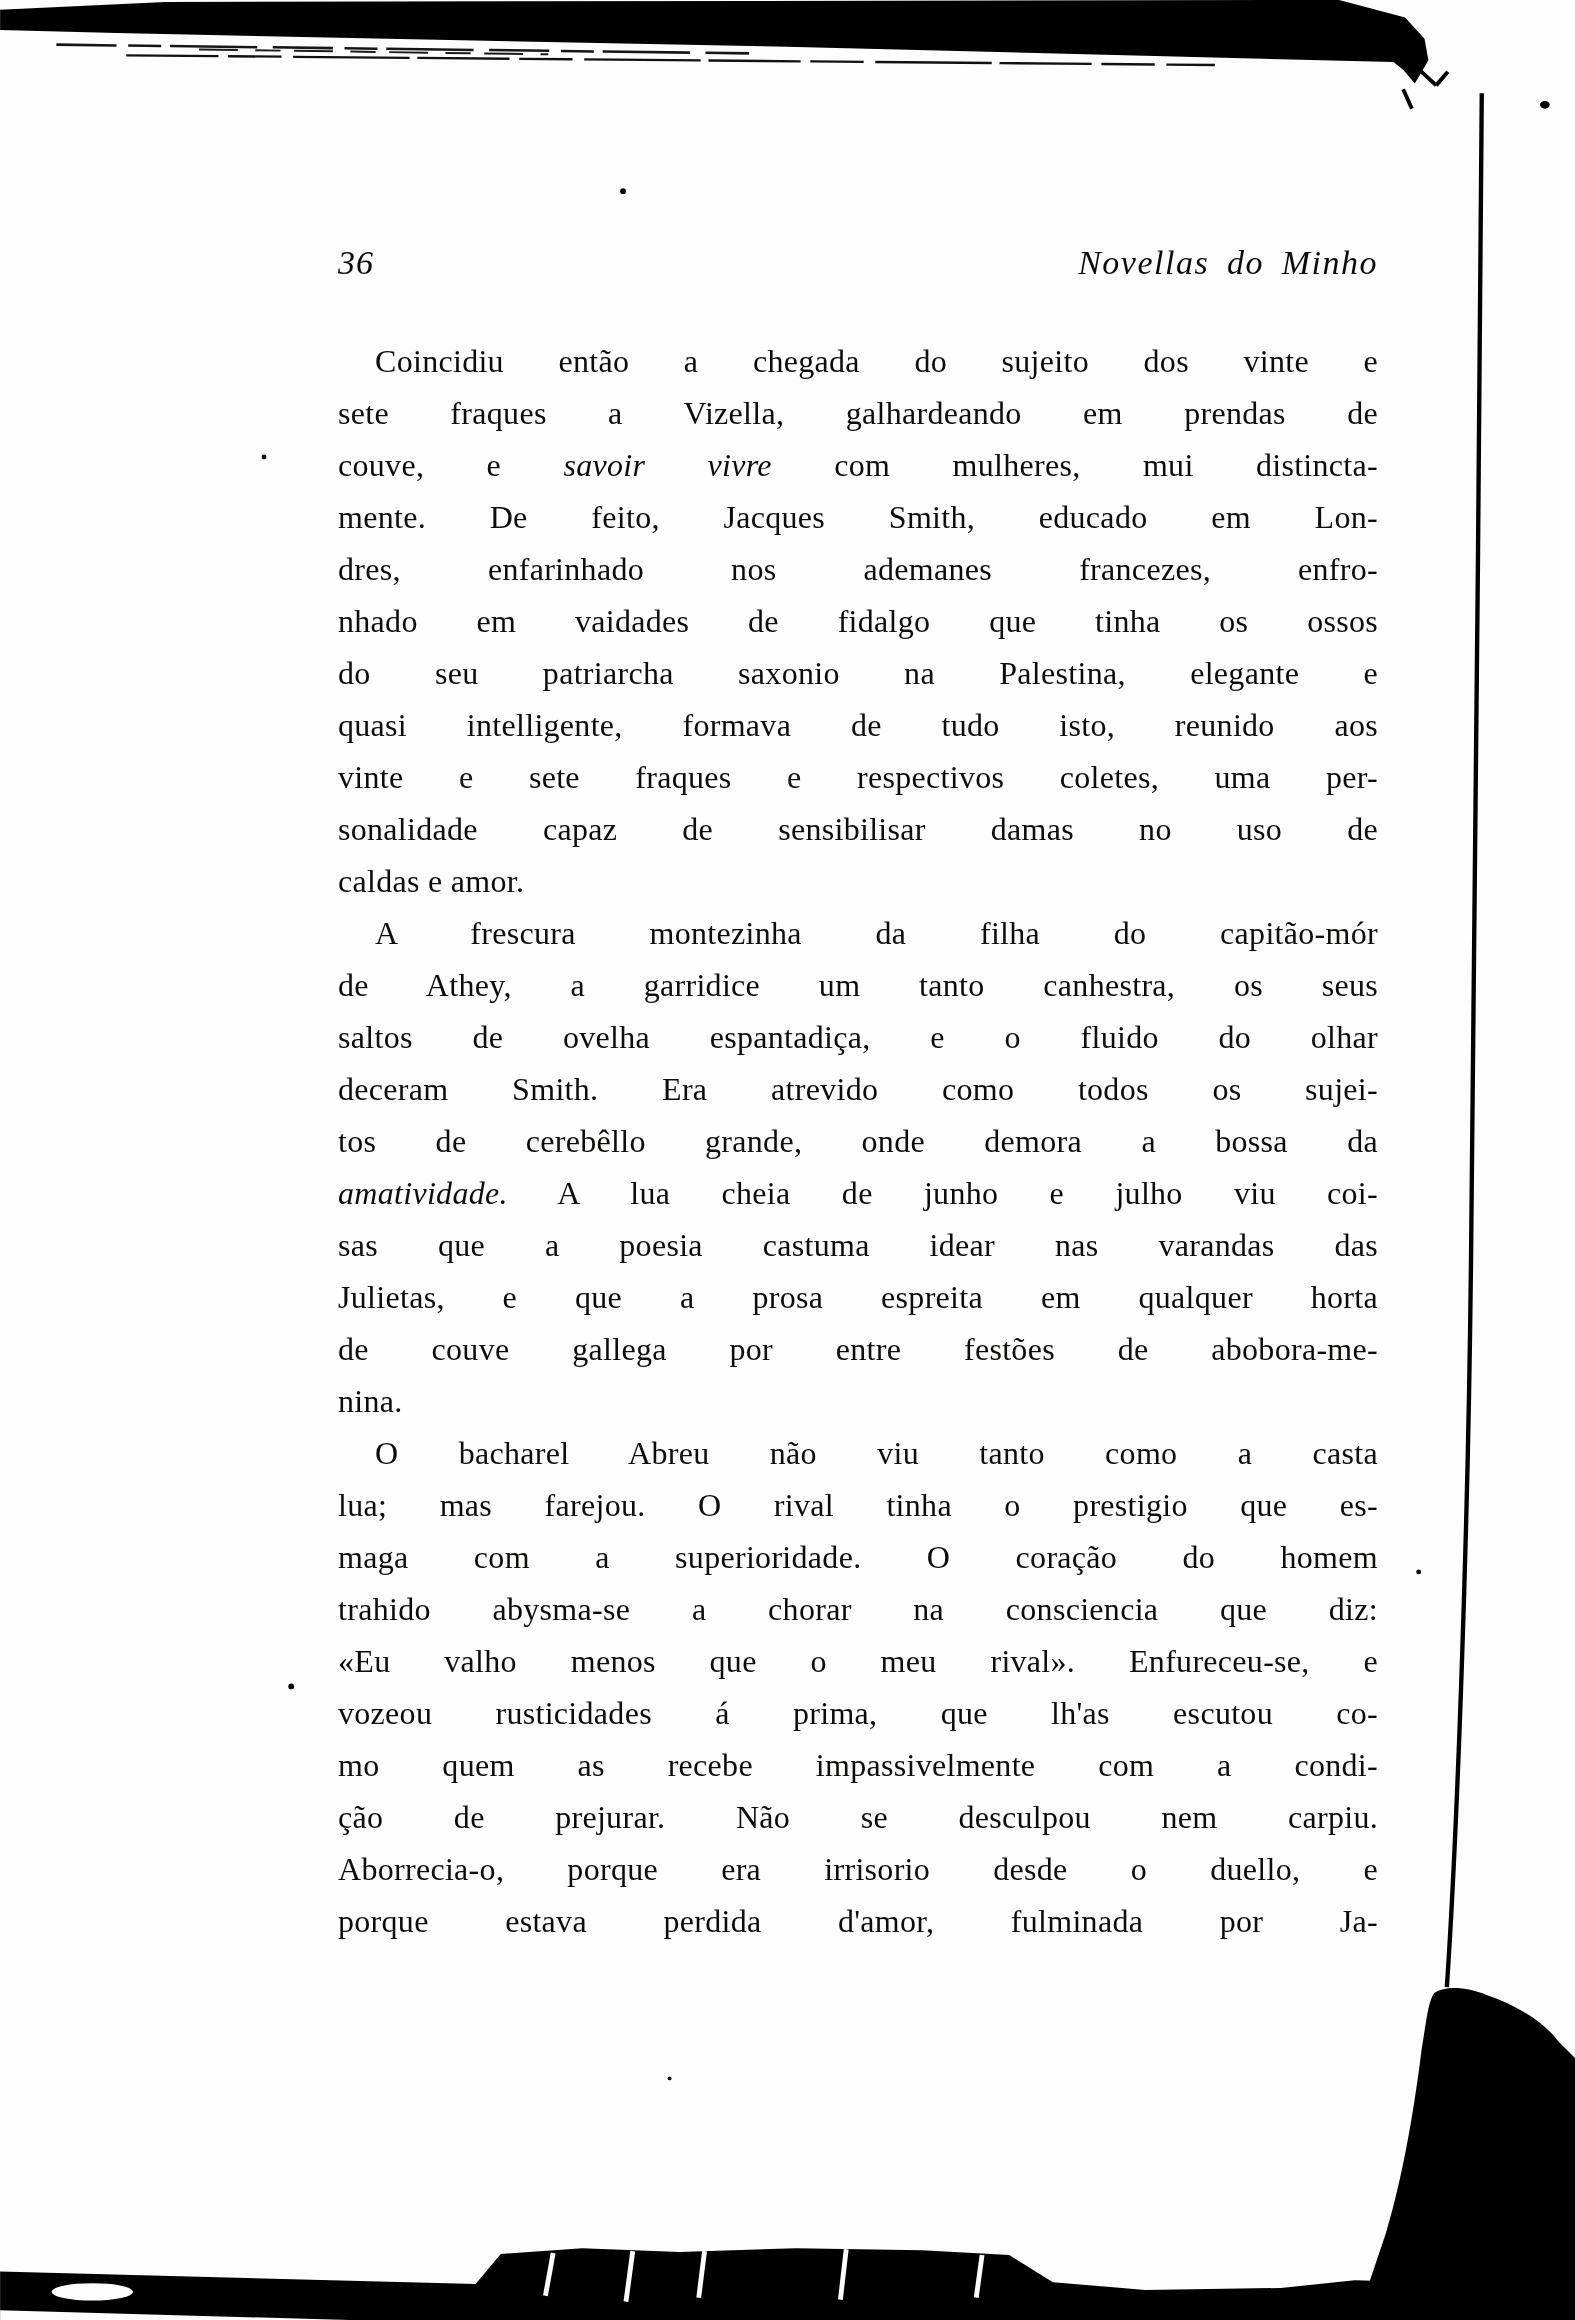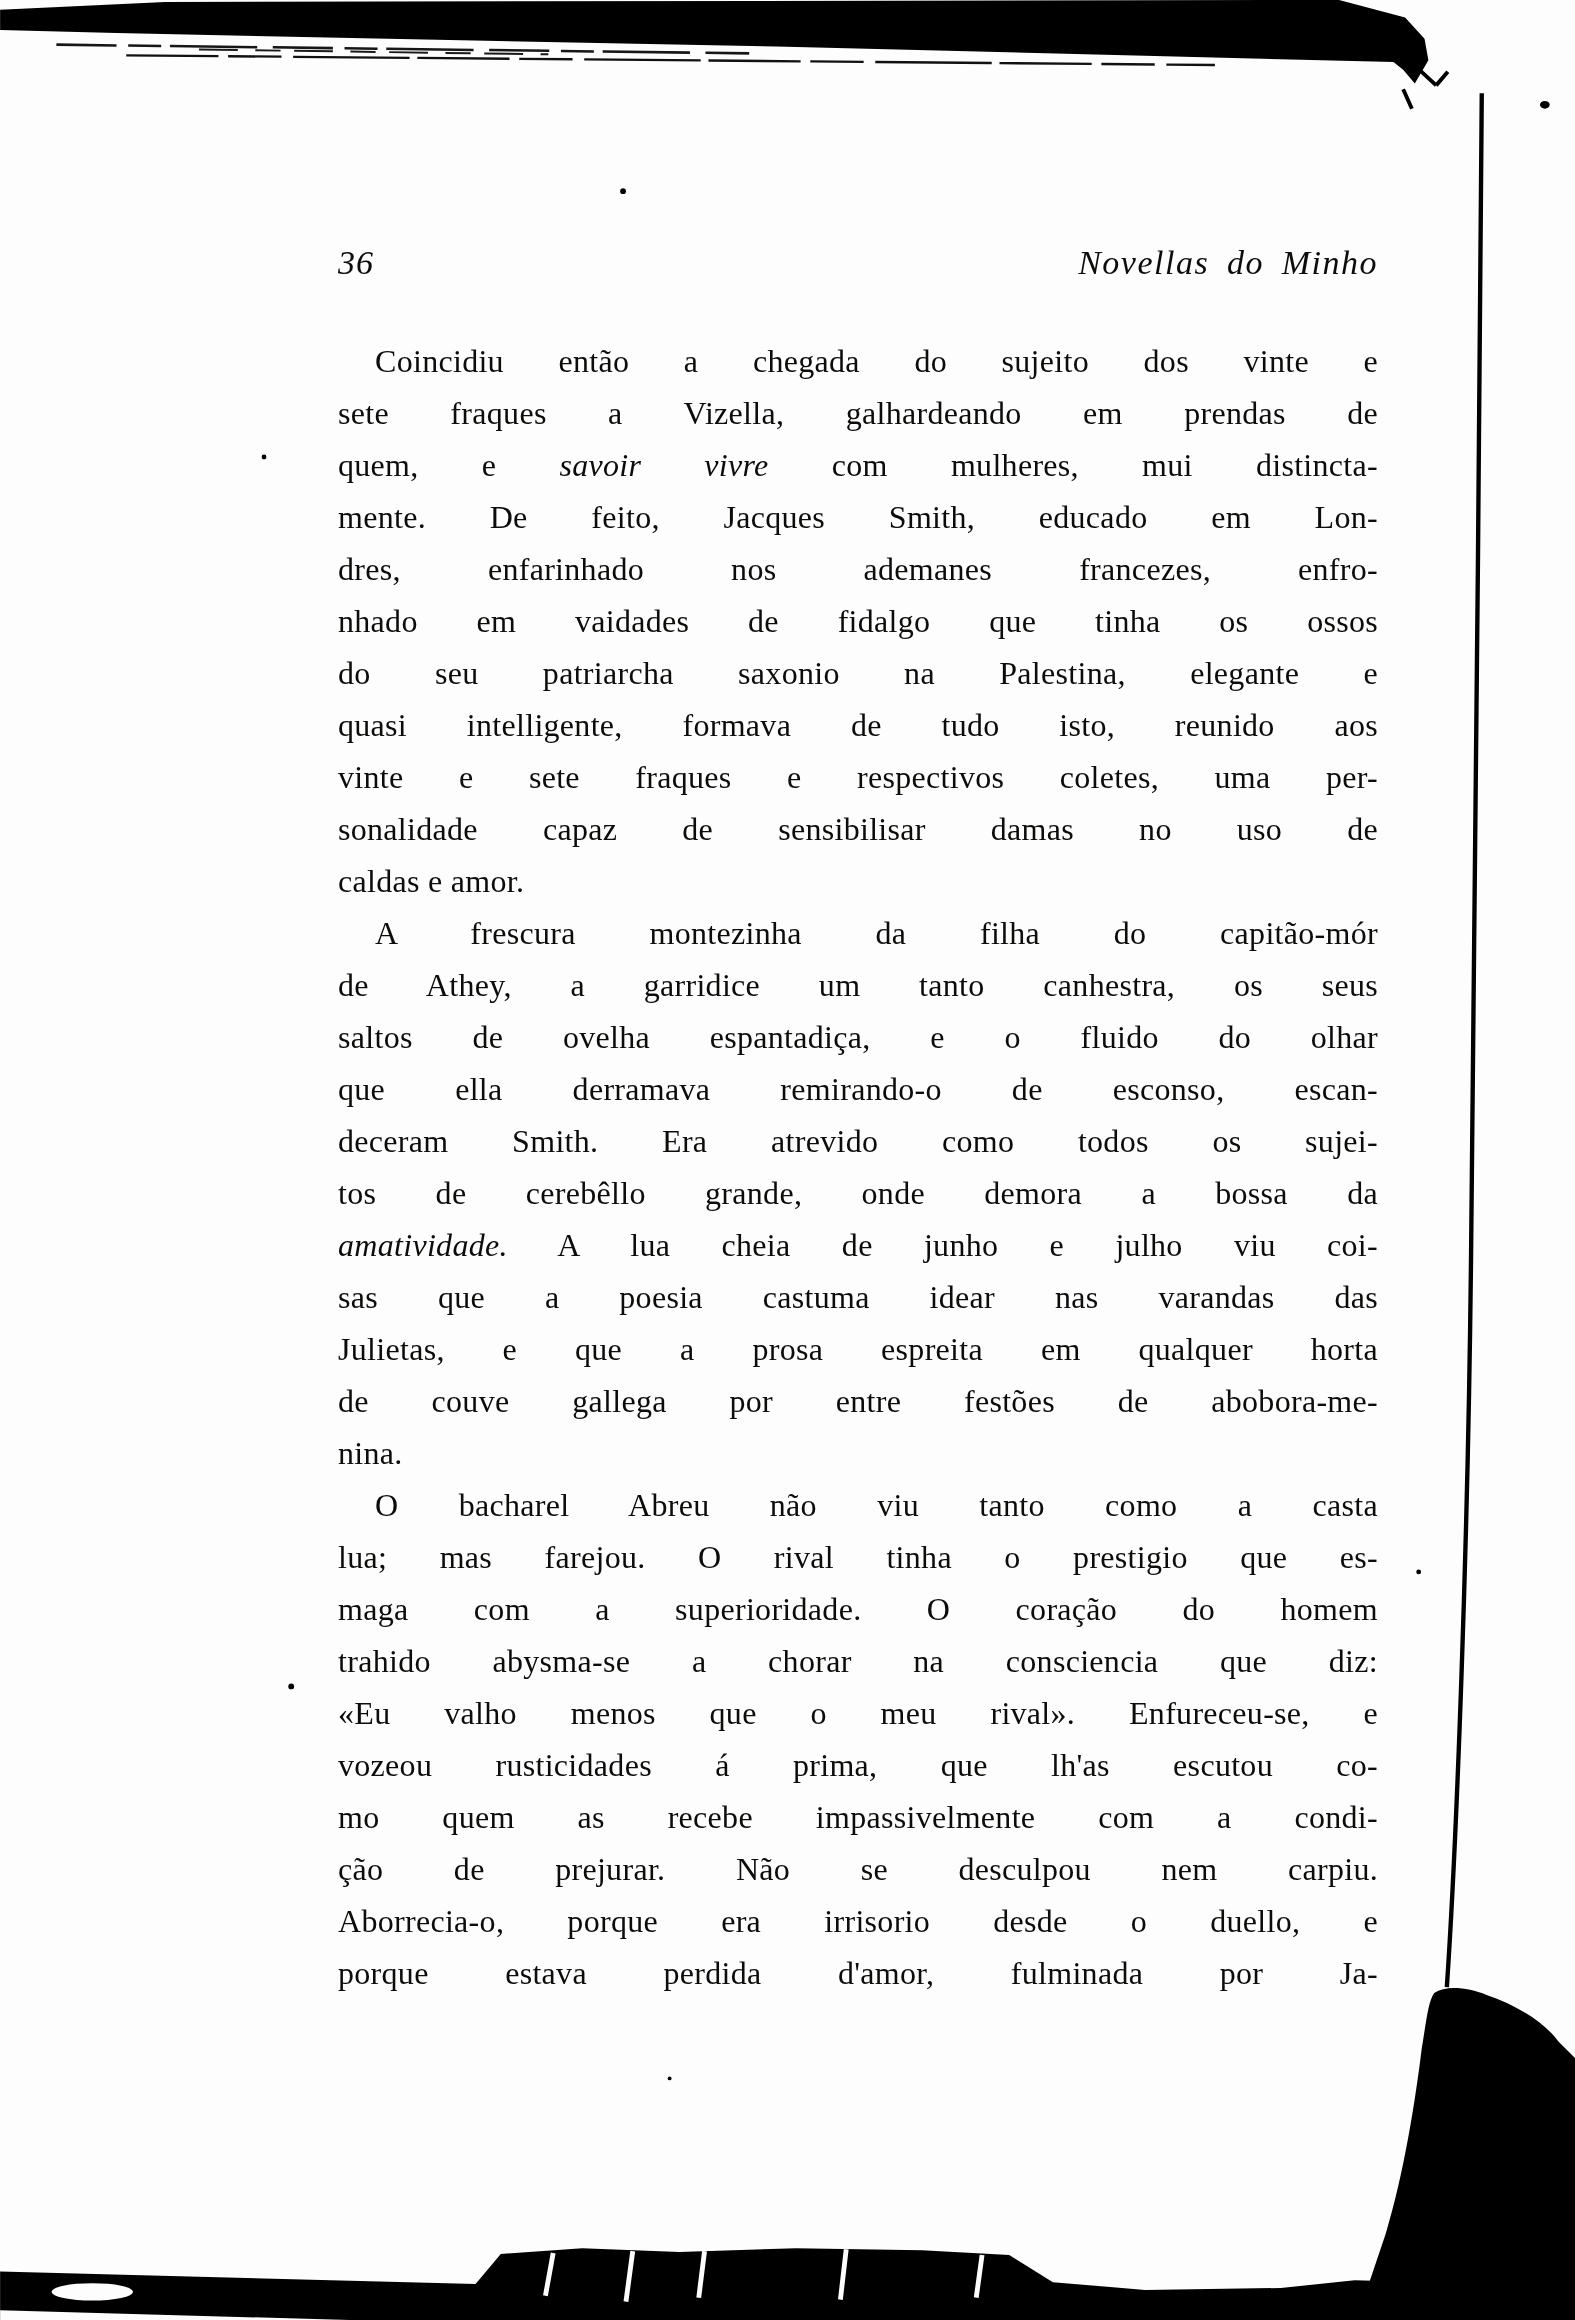--- a/index.html
+++ b/index.html
@@ -63,35 +63,34 @@
 
   <div class="header">
     <span class="pagenum">36</span>
     <span class="title">Novellas do Minho</span>
   </div>
 
   <div class="bodytext" id="text-body">
       <div class="para">
         <div class="line indent"><span>Coincidiu então a chegada do sujeito dos vinte e</span></div>
         <div class="line"><span>sete fraques a Vizella, galhardeando em prendas de</span></div>
-        <div class="line"><span>quem, e </span><span class="it">savoir vivre</span><span> com mulheres, mui distincta-</span></div>
+        <div class="line"><span>couve, e </span><span class="it">savoir vivre</span><span> com mulheres, mui distincta-</span></div>
         <div class="line"><span>mente. De feito, Jacques Smith, educado em Lon-</span></div>
         <div class="line"><span>dres, enfarinhado nos ademanes francezes, enfro-</span></div>
         <div class="line"><span>nhado em vaidades de fidalgo que tinha os ossos</span></div>
         <div class="line"><span>do seu patriarcha saxonio na Palestina, elegante e</span></div>
         <div class="line"><span>quasi intelligente, formava de tudo isto, reunido aos</span></div>
         <div class="line"><span>vinte e sete fraques e respectivos coletes, uma per-</span></div>
         <div class="line"><span>sonalidade capaz de sensibilisar damas no uso de</span></div>
         <div class="line no-just"><span>caldas e amor.</span></div>
       </div>
       <div class="para">
         <div class="line indent"><span>A frescura montezinha da filha do capitão-mór</span></div>
         <div class="line"><span>de Athey, a garridice um tanto canhestra, os seus</span></div>
         <div class="line"><span>saltos de ovelha espantadiça, e o fluido do olhar</span></div>
-        <div class="line"><span>que ella derramava remirando-o de esconso, escan-</span></div>
         <div class="line"><span>deceram Smith. Era atrevido como todos os sujei-</span></div>
         <div class="line"><span>tos de cerebêllo grande, onde demora a bossa da</span></div>
         <div class="line"><span class="it">amatividade.</span><span> A lua cheia de junho e julho viu coi-</span></div>
         <div class="line"><span>sas que a poesia castuma idear nas varandas das</span></div>
         <div class="line"><span>Julietas, e que a prosa espreita em qualquer horta</span></div>
         <div class="line"><span>de couve gallega por entre festões de abobora-me-</span></div>
         <div class="line no-just"><span>nina.</span></div>
       </div>
       <div class="para">
         <div class="line indent"><span>O bacharel Abreu não viu tanto como a casta</span></div>

